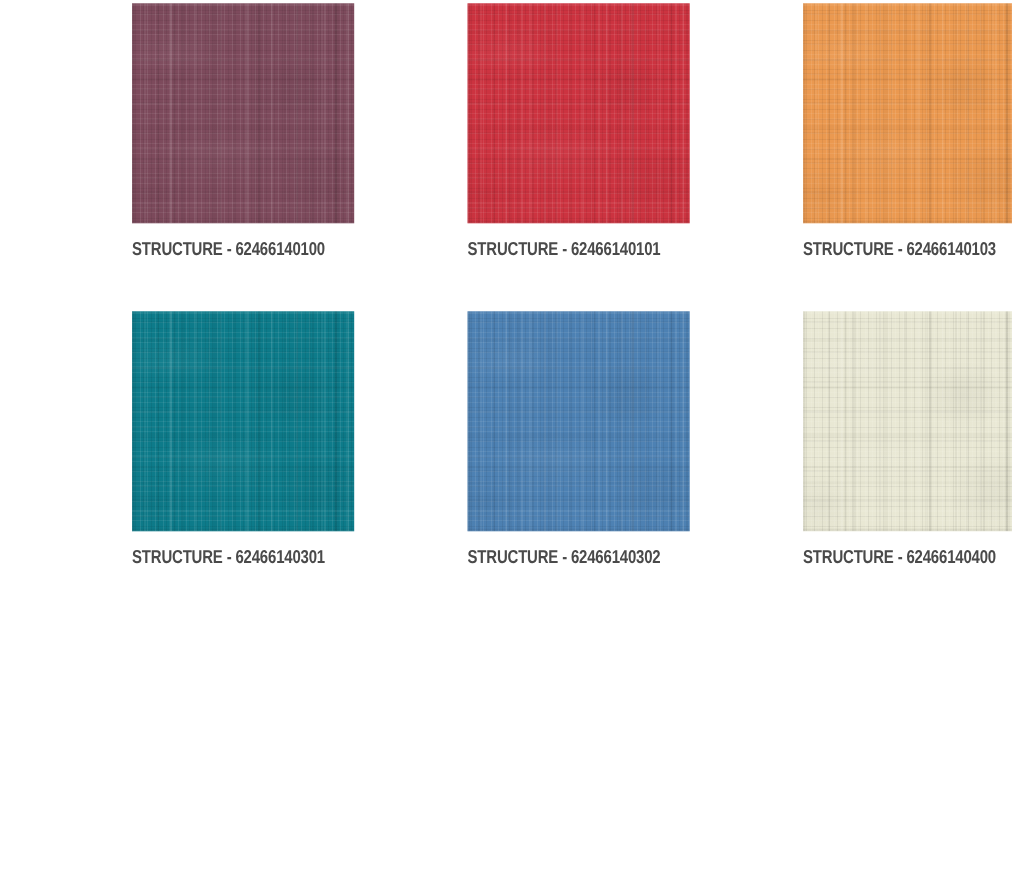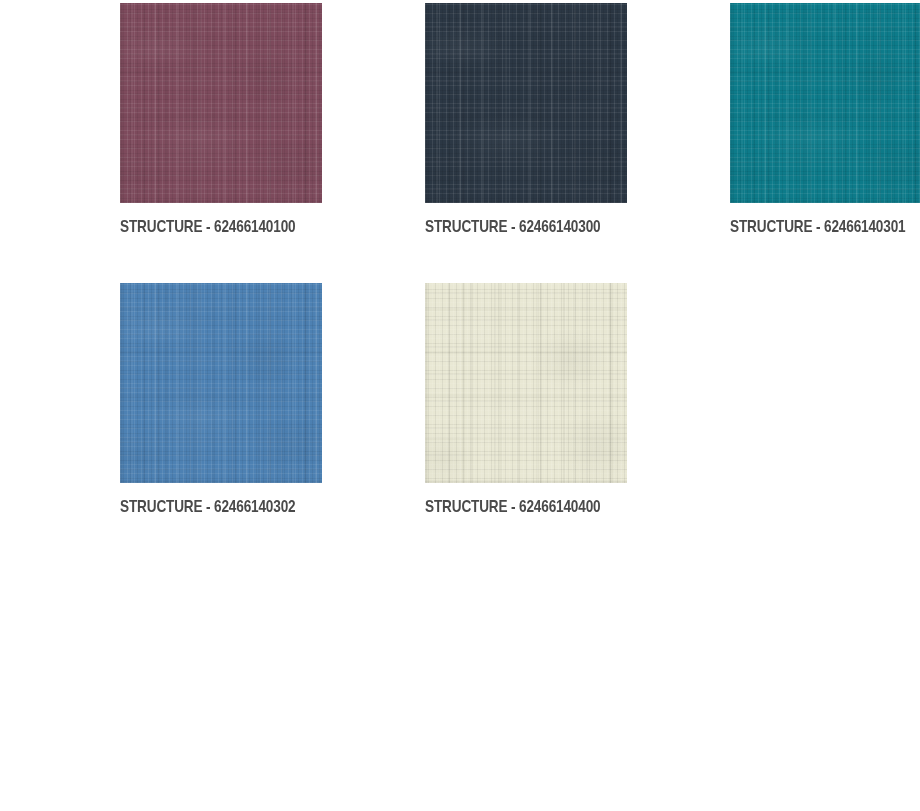--- a/index.html
+++ b/index.html
@@ -123,25 +123,32 @@
 
 <div id="swatch-grid">
     <div class="swatch-card">
       <div class="swatch-chip" style="background-color: rgb(125, 74, 92);">
         <div class="weave"></div>
         <div class="slub"></div>
       </div>
       <div class="swatch-label">STRUCTURE - 62466140100</div>
     </div>
     <div class="swatch-card">
-      <div class="swatch-chip" style="background-color: rgb(43, 55, 68);">
+      <div class="swatch-chip" style="background-color: rgb(204, 51, 64);">
         <div class="weave"></div>
         <div class="slub"></div>
       </div>
-      <div class="swatch-label">STRUCTURE - 62466140300</div>
+      <div class="swatch-label">STRUCTURE - 62466140101</div>
+    </div>
+    <div class="swatch-card">
+      <div class="swatch-chip" style="background-color: rgb(235, 153, 80);">
+        <div class="weave"></div>
+        <div class="slub"></div>
+      </div>
+      <div class="swatch-label">STRUCTURE - 62466140103</div>
     </div>
     <div class="swatch-card">
       <div class="swatch-chip" style="background-color: rgb(13, 123, 138);">
         <div class="weave"></div>
         <div class="slub"></div>
       </div>
       <div class="swatch-label">STRUCTURE - 62466140301</div>
     </div>
     <div class="swatch-card">
       <div class="swatch-chip" style="background-color: rgb(77, 129, 179);">

